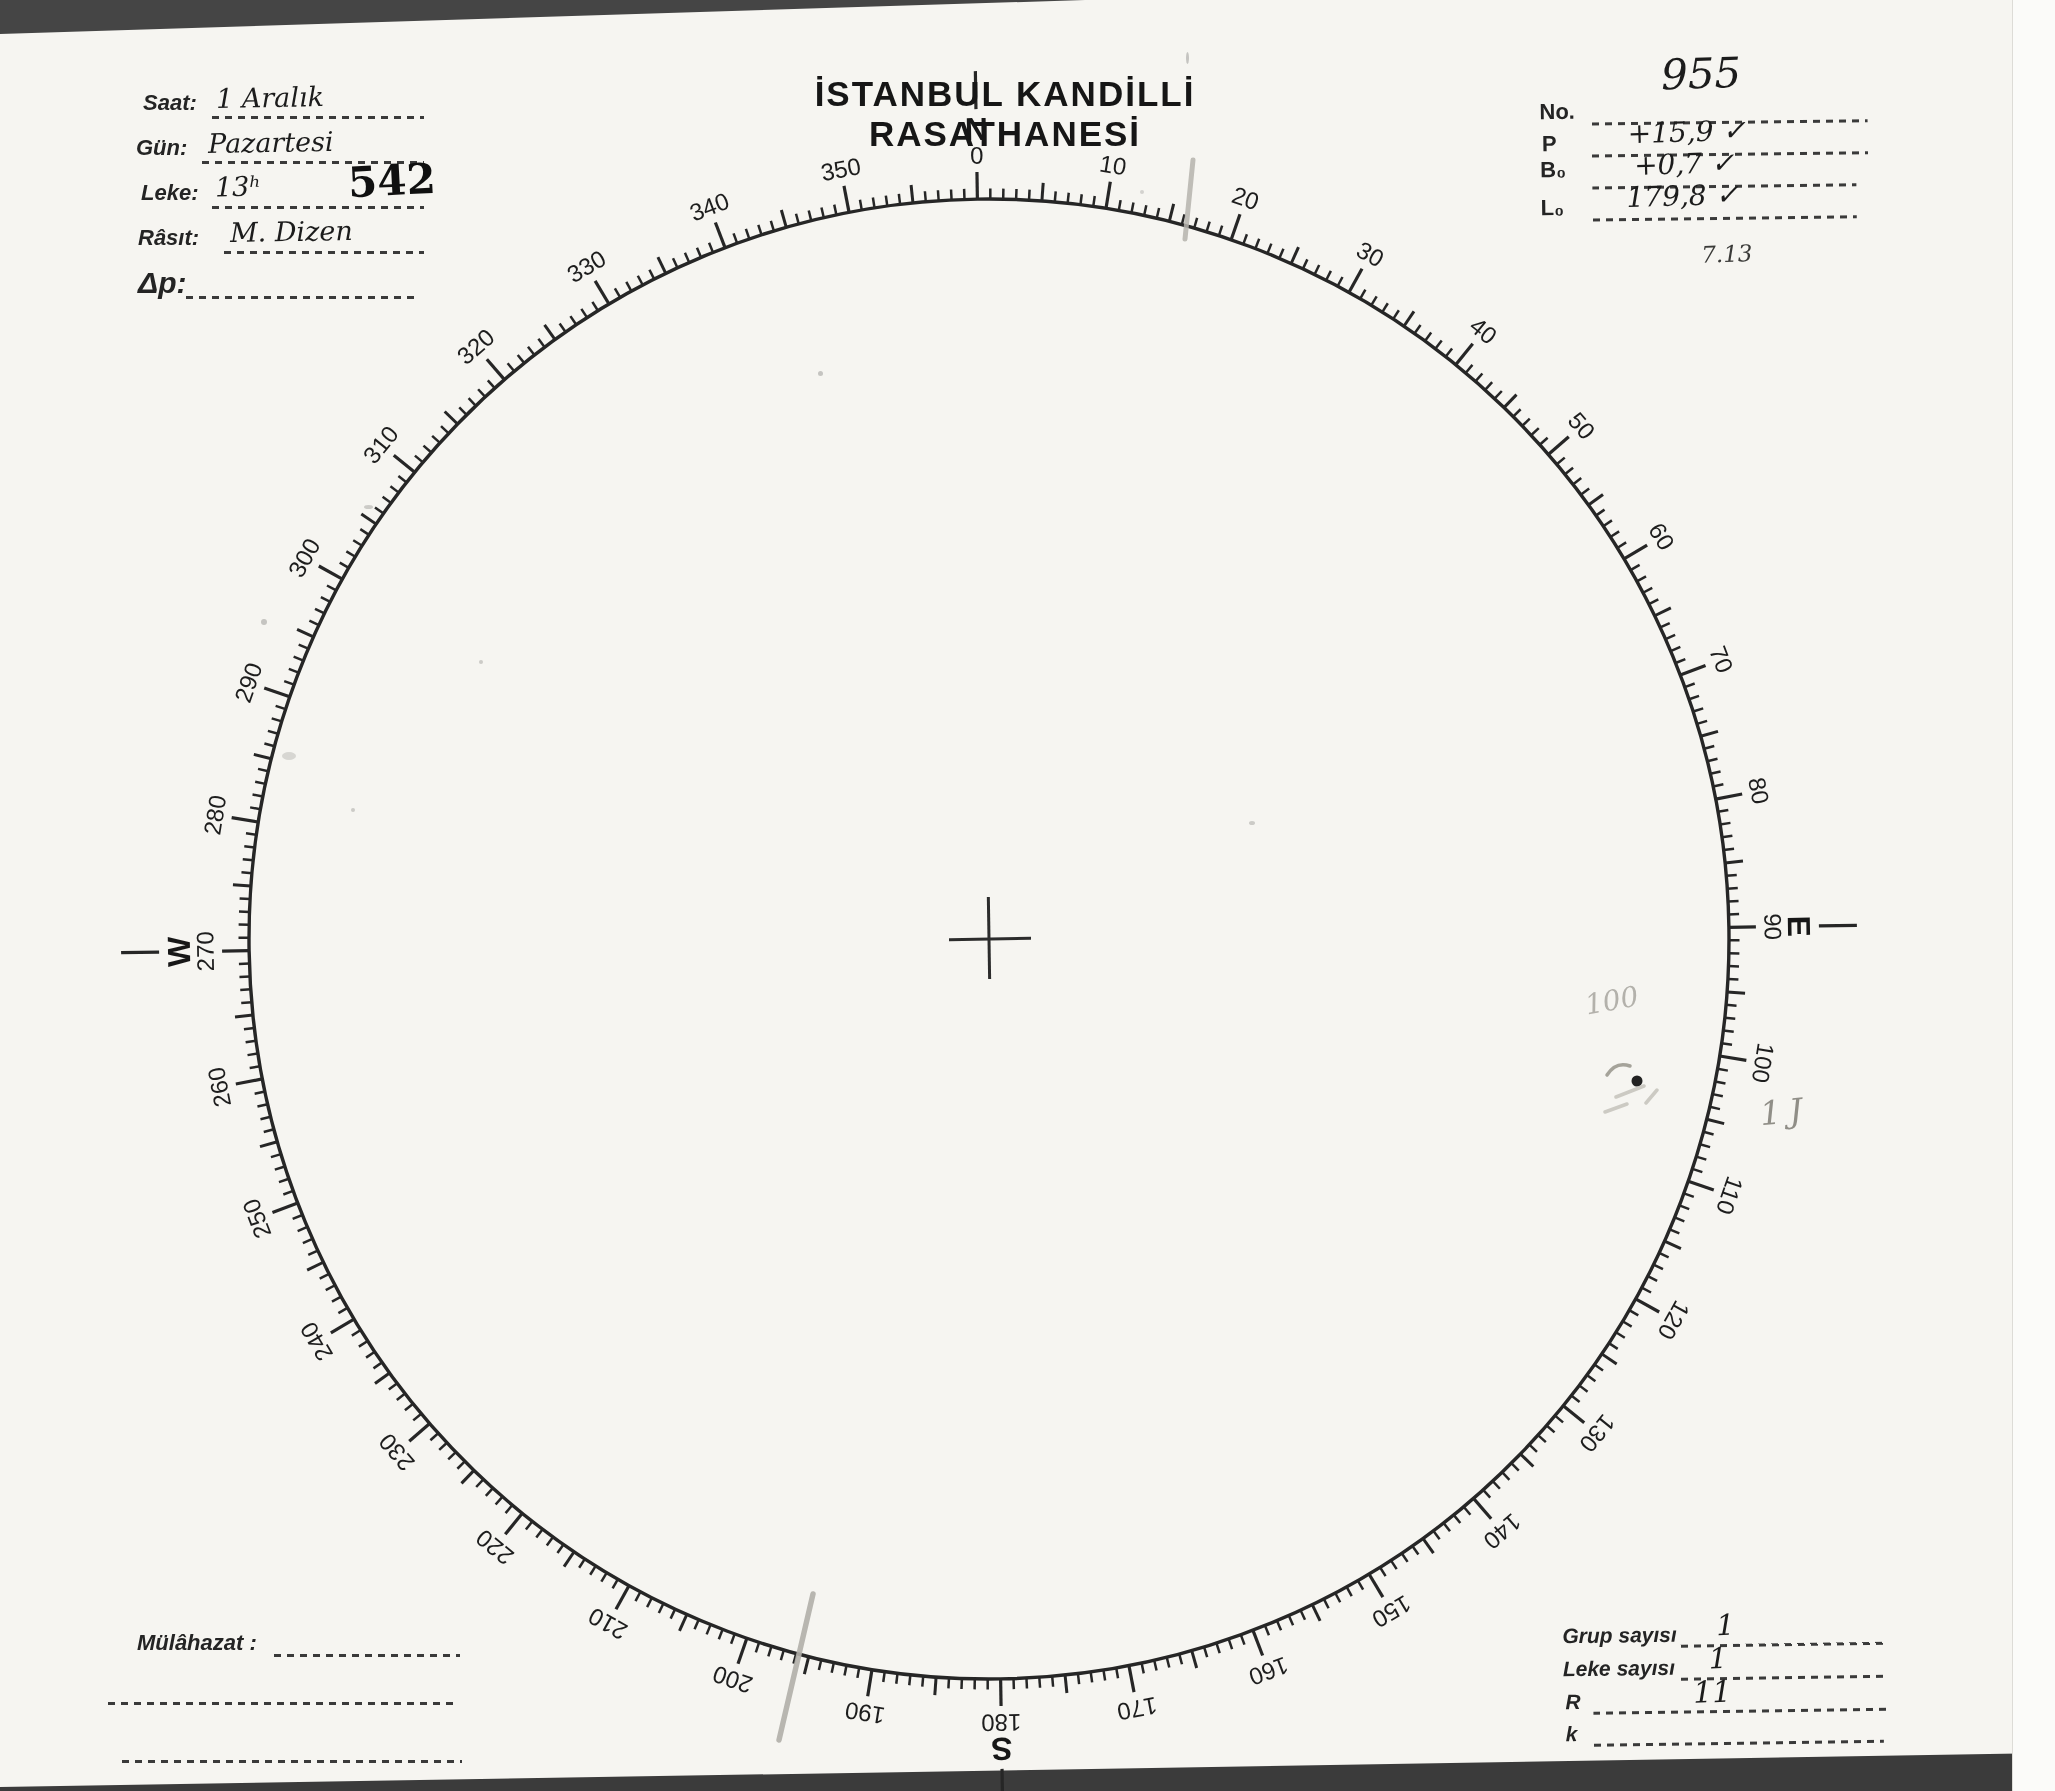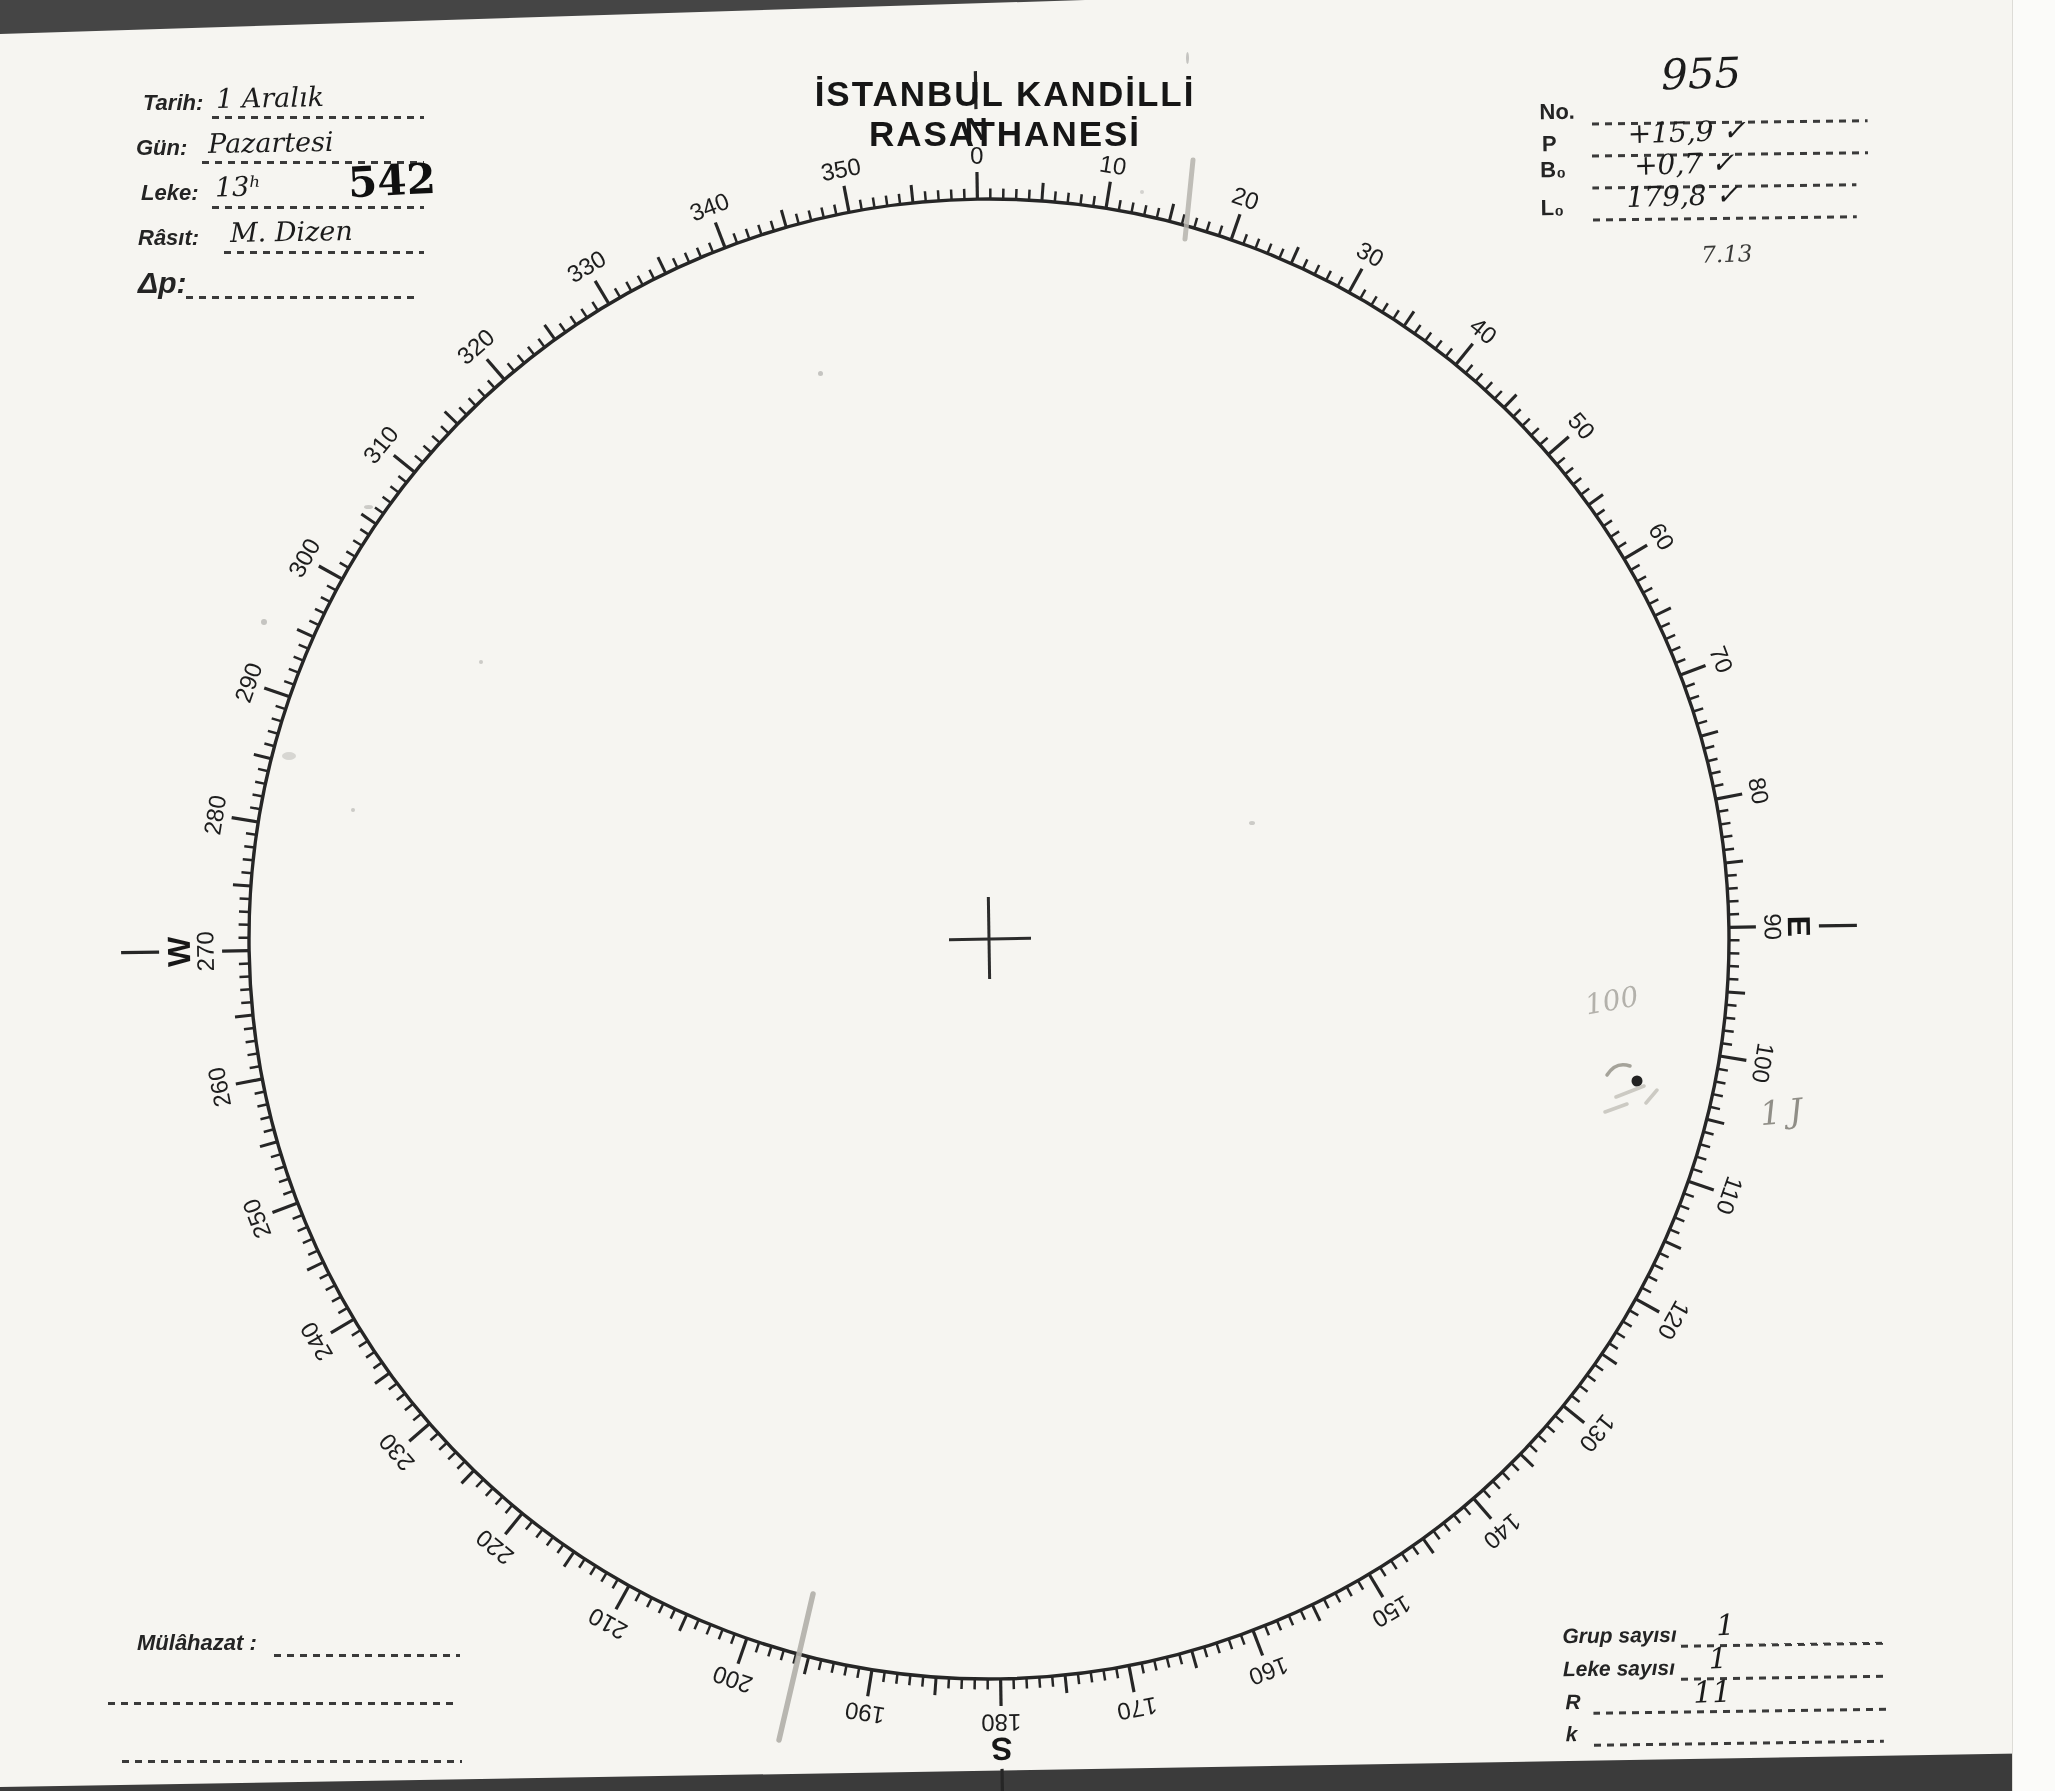--- a/index.html
+++ b/index.html
@@ -459,21 +459,21 @@
       <line x1="1616" y1="1097" x2="1644" y2="1086" stroke="#c8c6bf" stroke-width="3.5" stroke-linecap="round" opacity="0.9"></line>
       <line x1="1605" y1="1112" x2="1627" y2="1104" stroke="#c8c6bf" stroke-width="3.5" stroke-linecap="round" opacity="0.9"></line>
       <line x1="1646" y1="1103" x2="1657" y2="1090" stroke="#c8c6bf" stroke-width="3.5" stroke-linecap="round" opacity="0.9"></line>
       <line x1="1193" y1="160" x2="1185" y2="239" stroke="#b6b4ae" stroke-width="5" stroke-linecap="round" opacity="0.85"></line>
       <line x1="813" y1="1594" x2="779" y2="1740" stroke="#b2b0aa" stroke-width="5.5" stroke-linecap="round" opacity="0.9"></line>
     </svg>
 
   <div class="title">İSTANBUL KANDİLLİ RASATHANESİ</div>
 
   <div class="block">
-    <span class="plabel" style="left:143px;top:90px">Tarih:</span>
+    <span class="plabel" style="left:143px;top:90px">Saat:</span>
     <div class="dots" style="left:212px;top:116px;width:212px"></div>
     <span class="hand" style="left:216px;top:82px">1 Aralık</span>
 
     <span class="plabel" style="left:136px;top:135px">Gün:</span>
     <div class="dots" style="left:202px;top:161px;width:222px"></div>
     <span class="hand" style="left:208px;top:127px">Pazartesi</span>
 
     <span class="plabel" style="left:141px;top:180px">Leke:</span>
     <div class="dots" style="left:212px;top:206px;width:212px"></div>
     <span class="hand" style="left:215px;top:171px">13ʰ</span>

